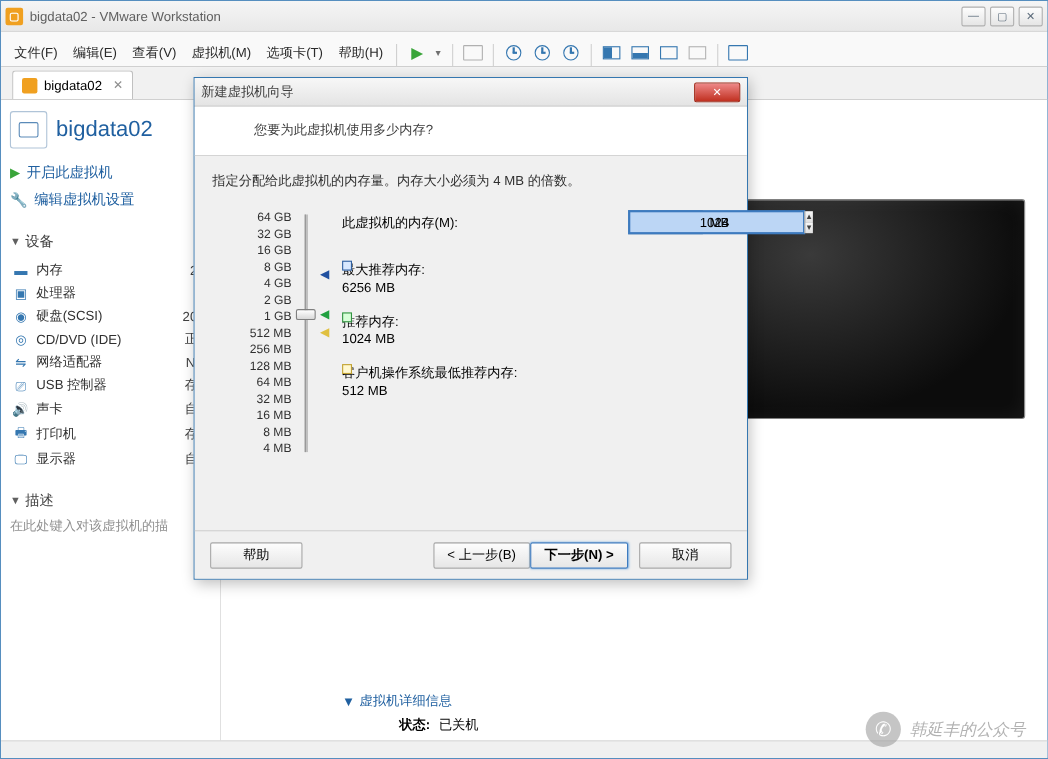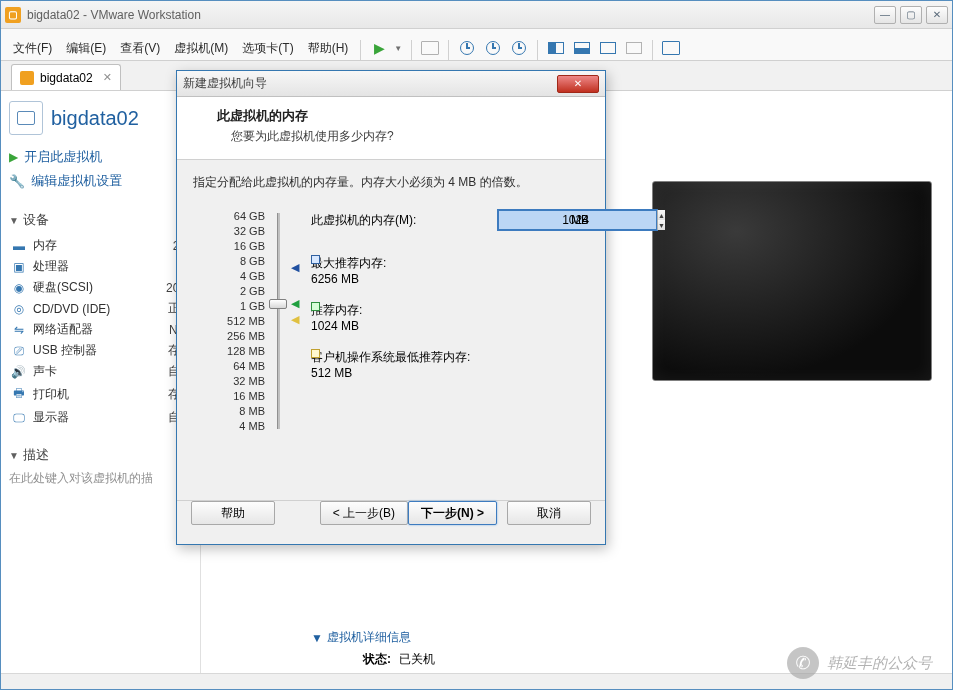--- a/index.html
+++ b/index.html
@@ -57,21 +57,21 @@
     
     .main-area { flex: 1; position: relative; background: #fff; }
     .vm-screen { position: absolute; right: 20px; top: 90px; width: 280px; height: 200px; background: radial-gradient(ellipse at 30% 25%, #3a3a3a 0%, #0c0c0c 70%); border: 1px solid #808080; border-radius: 3px; box-shadow: inset 0 0 18px rgba(255,255,255,0.06); }
     
     .details-box { position: absolute; left: 110px; bottom: 20px; font-size: 12px; }
     .details-head { color: #2060a0; display: flex; gap: 4px; align-items: center; margin-bottom: 4px; }
     .details-row { display: flex; padding: 1px 0; align-items: flex-end; }
     .details-row .k { width: 80px; text-align: right; margin-right: 8px; font-weight: 600; }
     
     
-    .wizard { position: absolute; left: 175px; top: 69px; width: 430px; background: #f0f0f0; border: 1px solid #3577b0; box-shadow: 2px 4px 12px rgba(0,0,0,0.25); z-index: 50; }
+    .wizard { position: absolute; left: 175px; top: 69px; width: 504px; background: #f0f0f0; border: 1px solid #3577b0; box-shadow: 2px 4px 12px rgba(0,0,0,0.25); z-index: 50; }
     .wiz-title { height: 26px; background: linear-gradient(#f7f7f7, #e4e4e4); display: flex; align-items: center; padding: 0 6px; border-bottom: 1px solid #c0c0c0; }
     .wiz-title-text { flex: 1; color: #404040; font-size: 12px; }
     .wiz-close { width: 42px; height: 18px; background: linear-gradient(#e88, #c03020); border: 1px solid #a02818; border-radius: 2px; color: #fff; font-size: 10px; display: flex; align-items: center; justify-content: center; cursor: pointer; }
     .wiz-header { background: #fff; padding: 10px 16px 14px 40px; border-bottom: 1px solid #d0d0d0; }
     .wiz-htitle { font-weight: 600; font-size: 13px; color: #222; }
     .wiz-hsub { font-size: 12px; color: #404040; margin-top: 3px; padding-left: 14px; }
     .wiz-body { padding: 14px 16px 10px 16px; background: #f0f0f0; min-height: 340px; }
     .wiz-hint { font-size: 12px; color: #303030; margin-bottom: 18px; }
     .wiz-content { display: flex; }
     .scale-col { width: 72px; text-align: right; font-size: 11px; color: #303030; line-height: 15px; position: relative; }
@@ -87,21 +87,21 @@
     .marker.green-box { width: 9px; height: 9px; border: 1px solid #309040; background: #d8ffd8; display: inline-block; }
     .info-col { flex: 1; padding-left: 18px; position: relative; font-size: 12px; }
     .mem-field-row { display: flex; align-items: center; margin-bottom: 24px; }
     .mem-field-row .lbl { flex: 1; }
     .mem-input-wrap { width: 68px; height: 22px; border: 1px solid #7a9ab8; display: flex; background: #fff; }
     .mem-input { flex: 1; border: none; text-align: center; padding-right: 4px; font-size: 12px; color: #000; background: #bcd6f5; outline: 2px solid #3d7bbf; outline-offset: -1px; }
     .spin-btns { width: 15px; display: flex; flex-direction: column; border-left: 1px solid #b0b0b0; }
     .spin-btns div { flex: 1; background: linear-gradient(#f8f8f8,#e0e0e0); font-size: 7px; display: flex; align-items: center; justify-content: center; cursor: pointer; color: #404040; }
     .mem-unit { margin-left: 6px; text-align: center; }
     .rec-block { display: flex; align-items: flex-start; gap: 6px; margin-bottom: 16px; }
-    .wiz-footer { height: 44px; border-top: 1px solid #d0d0d0; background: #f0f0f0; display: flex; align-items: flex-start; padding: 0 14px; gap: 0; }
+    .wiz-footer { height: 44px; border-top: 1px solid #d0d0d0; background: #f0f0f0; display: flex; align-items: center; padding: 0 14px; gap: 0; }
     .wiz-btn { height: 24px; min-width: 84px; padding: 0 12px; background: linear-gradient(#fdfdfd,#e6e6e6); border: 1px solid #a8a8a8; border-radius: 2px; font-size: 12px; cursor: pointer; display: flex; align-items: center; justify-content: center; }
     .wiz-btn.primary { border: 1px solid #3d7bbf; box-shadow: 0 0 2px #6fa8e0; font-weight: bold; }
     .wiz-footer .spacer { flex: 1; }
     
     
     .watermark { position: absolute; right: 20px; bottom: 10px; display: flex; align-items: center; gap: 8px; opacity: 0.6; z-index: 200; }
     .wm-icon { width: 32px; height: 32px; border-radius: 50%; background: #a0a0a0; display: flex; align-items: center; justify-content: center; color: #fff; font-size: 18px; }
     .wm-text { color: #808080; font-size: 15px; font-style: italic; }
     
     .scrollbar-h { position: absolute; bottom: 0; left: 0; right: 0; height: 16px; background: #f0f0f0; border-top: 1px solid #d8d8d8; }
@@ -268,21 +268,20 @@
     </div>
     <div class="scrollbar-h"></div>
   </div>
 
   <div class="wizard">
     <div class="wiz-title">
       <span class="wiz-title-text">新建虚拟机向导</span>
       <div class="wiz-close">✕</div>
     </div>
     <div class="wiz-header">
-      <div class="wiz-htitle">此虚拟机的内存</div>
       <div class="wiz-hsub">您要为此虚拟机使用多少内存?</div>
     </div>
     <div class="wiz-body">
       <div class="wiz-hint">指定分配给此虚拟机的内存量。内存大小必须为 4 MB 的倍数。</div>
       <div class="wiz-content">
         <div class="scale-col" id="scale-col">
             <div>64 GB</div>
             <div>32 GB</div>
             <div>16 GB</div>
             <div>8 GB</div>

